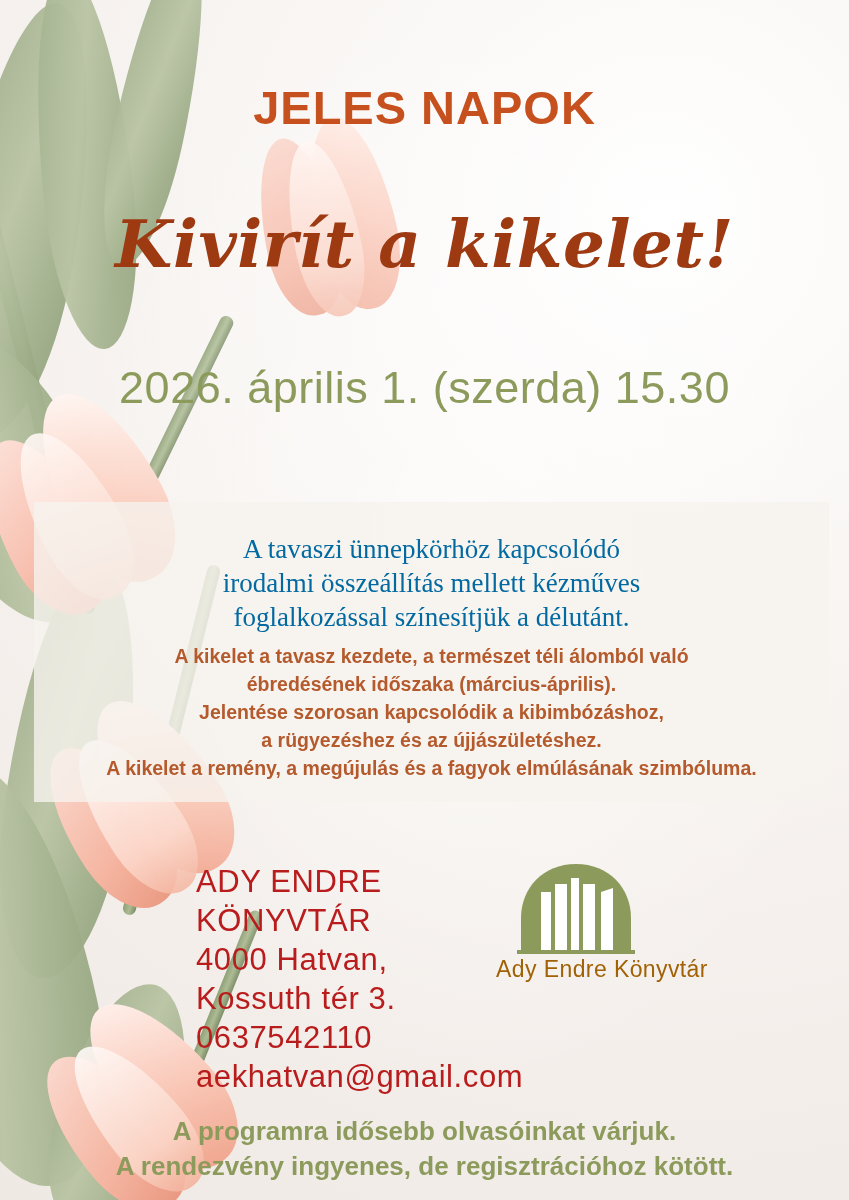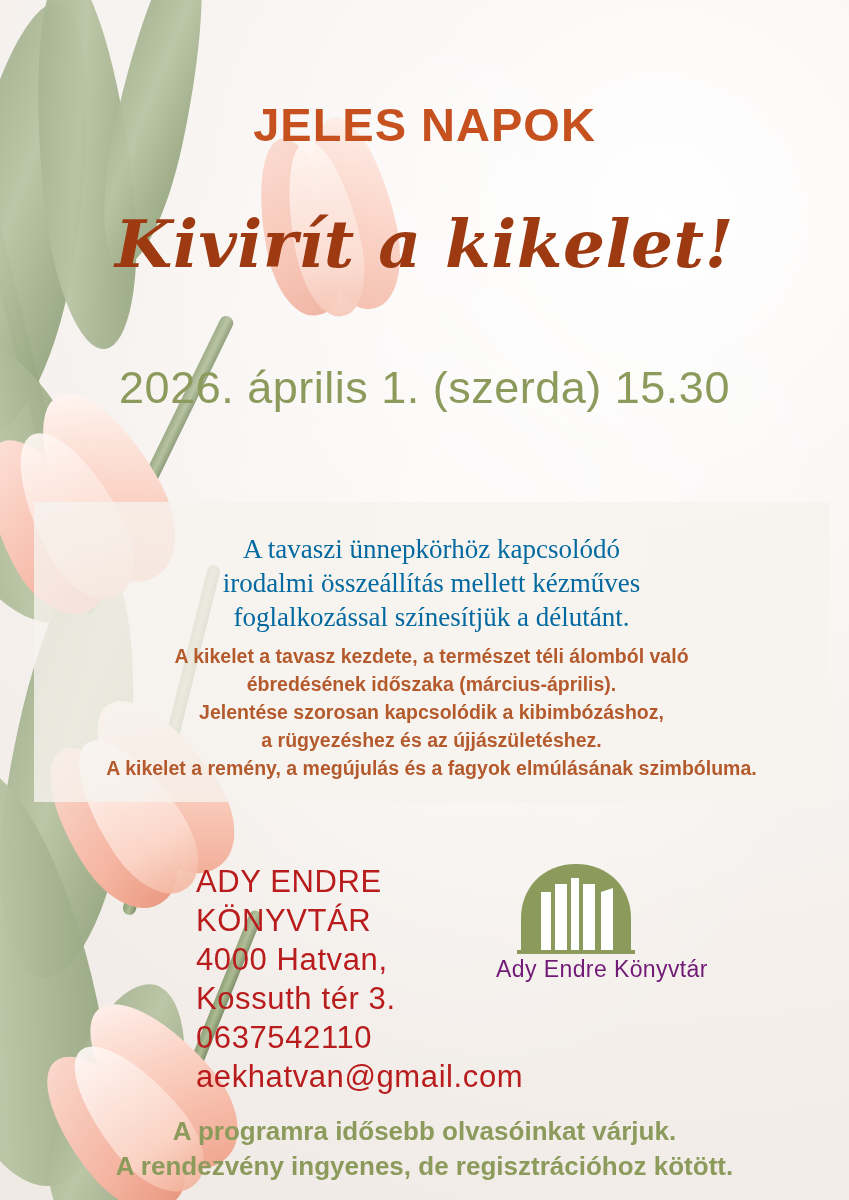--- a/index.html
+++ b/index.html
@@ -51,21 +51,21 @@
     position: absolute;
   }
   .tulip .petal {
     position: absolute;
     border-radius: 50% 50% 48% 48% / 62% 62% 38% 38%;
   }
 
   
   .kicker {
     position: absolute;
-    top: 97px;
+    top: 80px;
     left: 0;
     width: 849px;
     text-align: center;
     font-family: "Liberation Sans", sans-serif;
     font-weight: bold;
     font-size: 47px;
     letter-spacing: 1px;
     color: #c6511f;
   }
   .headline {
@@ -151,21 +151,21 @@
     height: 92px;
   }
   .logo-caption {
     position: absolute;
     left: 0;
     top: 94px;
     width: 300px;
     text-align: center;
     font-family: "Liberation Sans", sans-serif;
     font-size: 23px;
-    color: #701a75;
+    color: #a16207;
     letter-spacing: 0.4px;
   }
 
   .footer {
     position: absolute;
     left: 0;
     top: 1114px;
     width: 849px;
     text-align: center;
     font-family: "Liberation Sans", sans-serif;

